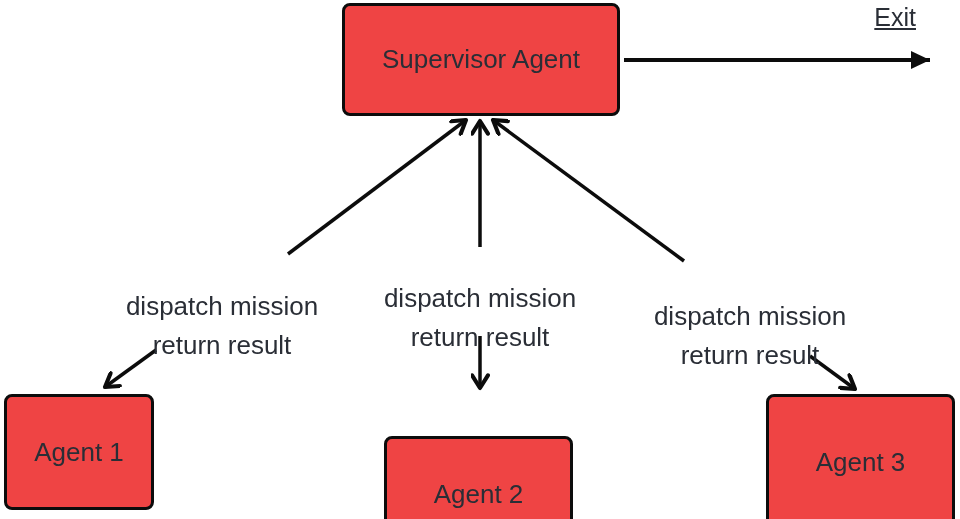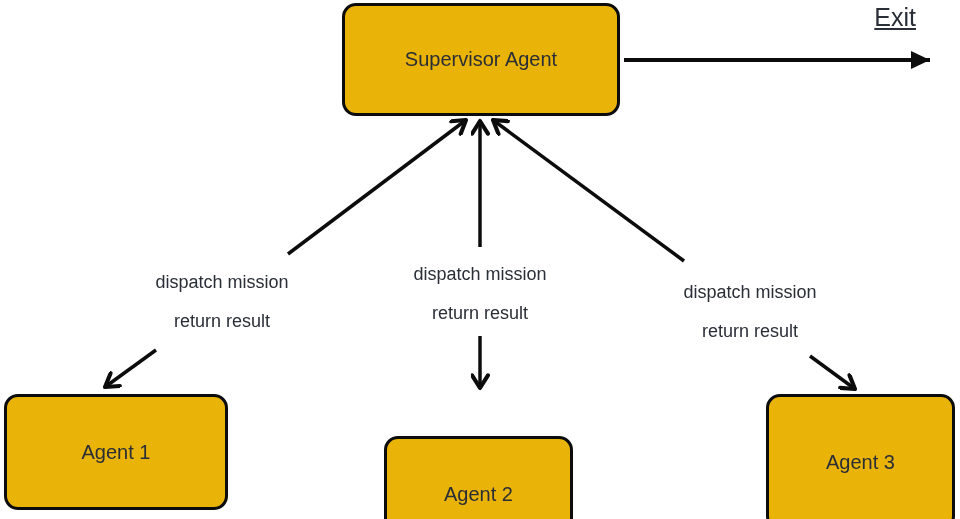--- a/index.html
+++ b/index.html
@@ -17,42 +17,43 @@
   }
   .edges-layer {
     position: absolute;
     inset: 0;
     width: 960px;
     height: 519px;
   }
   .node {
     position: absolute;
     box-sizing: border-box;
-    background: #eab308;
+    background: #ef4444;
     border: 3.5px solid #0c0c0c;
-    border-radius: 14px;
+    border-radius: 8px;
     display: flex;
     align-items: center;
     justify-content: center;
     color: #2a2e36;
-    font-size: 20px;
+    font-size: 26px;
   }
   .node-supervisor { left: 342px; top: 3px;   width: 278px; height: 113px; }
-  .node-agent1     { left: 4px;   top: 394px; width: 224px; height: 116px; }
+  .node-agent1     { left: 4px;   top: 394px; width: 150px; height: 116px; }
   .node-agent2     { left: 384px; top: 394px; width: 189px; height: 116px; margin-top: 42px; }
   .node-agent3     { left: 766px; top: 394px; width: 189px; height: 136px; }
 
   .edge-label {
     position: absolute;
     width: 240px;
     text-align: center;
     color: #2a2e36;
-    font-size: 18px;
+    font-size: 26px;
     line-height: 39px;
     white-space: nowrap;
+    margin-top: 24px;
   }
   .edge-label-left   { left: 102px; top: 263px; }
   .edge-label-middle { left: 360px; top: 255px; }
   .edge-label-right  { left: 630px; top: 273px; }
 
   .exit-label {
     position: absolute;
     left: 836px;
     top: 3px;
     width: 80px;

